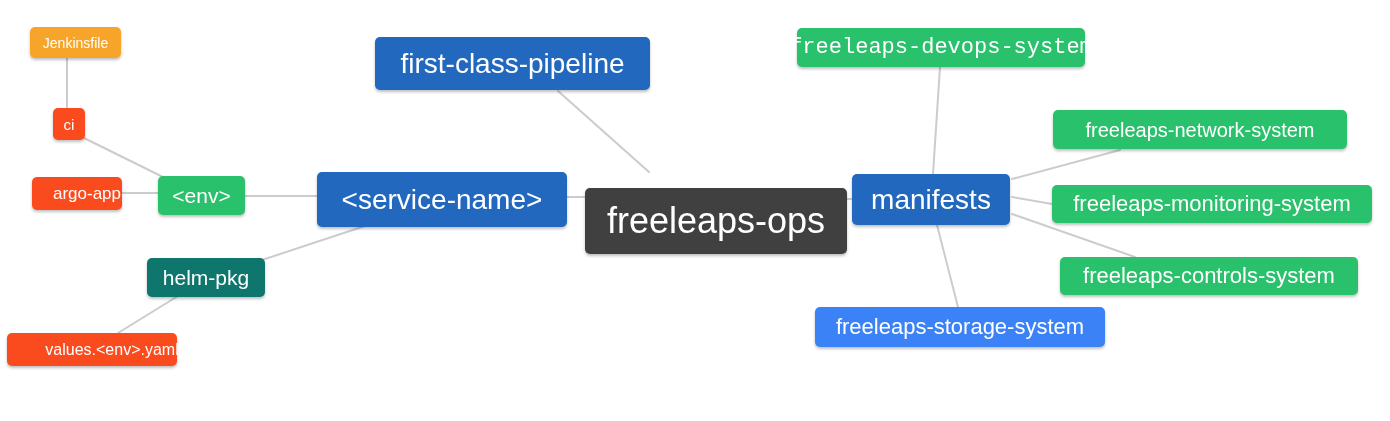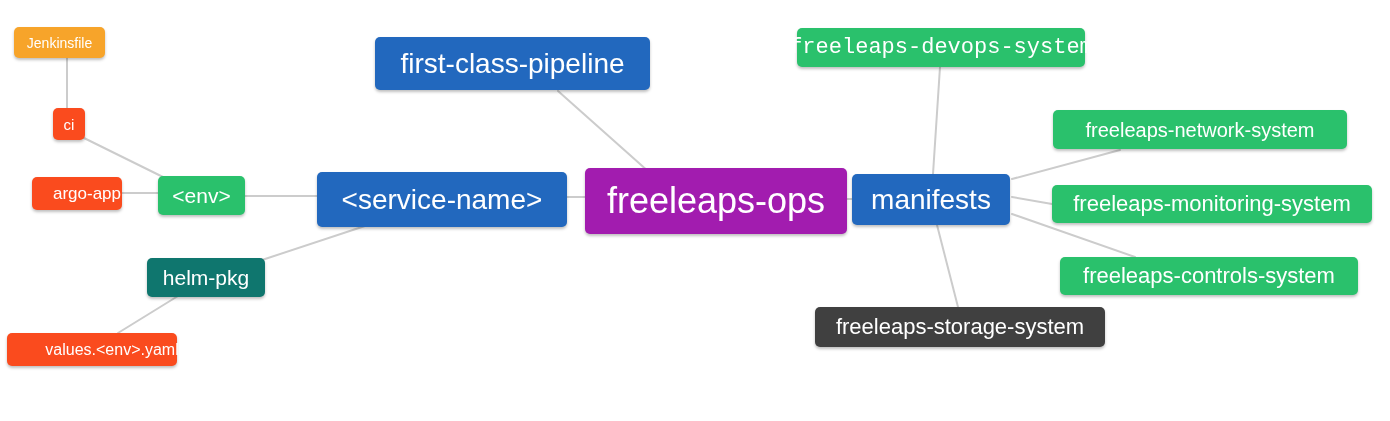--- a/index.html
+++ b/index.html
@@ -54,29 +54,29 @@
       <line x1="558" y1="91" x2="649" y2="172" stroke="#cccccc" stroke-width="2"></line>
       <line x1="567" y1="197" x2="585" y2="197" stroke="#cccccc" stroke-width="2"></line>
       <line x1="847" y1="199" x2="852" y2="199" stroke="#cccccc" stroke-width="2"></line>
       <line x1="933" y1="174" x2="940" y2="67" stroke="#cccccc" stroke-width="2"></line>
       <line x1="1012" y1="179" x2="1120" y2="150" stroke="#cccccc" stroke-width="2"></line>
       <line x1="1012" y1="197" x2="1052" y2="204" stroke="#cccccc" stroke-width="2"></line>
       <line x1="1012" y1="214" x2="1135" y2="257" stroke="#cccccc" stroke-width="2"></line>
       <line x1="937" y1="225" x2="958" y2="307" stroke="#cccccc" stroke-width="2"></line>
     </svg>
   <div id="nodes-layer">
-      <div class="node" style="left: 14px; top: 27px; width: 91px; height: 31px; background: rgb(247, 164, 42); font-size: 14px;">Jenkinsfile</div>
+      <div class="node" style="left: 30px; top: 27px; width: 91px; height: 31px; background: rgb(247, 164, 42); font-size: 14px;">Jenkinsfile</div>
       <div class="node" style="left: 53px; top: 108px; width: 32px; height: 32px; background: rgb(250, 75, 30); font-size: 15px;">ci</div>
       <div class="node" style="left: 32px; top: 177px; width: 90px; height: 33px; background: rgb(250, 75, 30); font-size: 17px; padding-left: 20px;">argo-app</div>
       <div class="node" style="left: 158px; top: 176px; width: 87px; height: 39px; background: rgb(42, 193, 108); font-size: 21px;">&lt;env&gt;</div>
       <div class="node" style="left: 147px; top: 258px; width: 118px; height: 39px; background: #0f766e; font-size: 21px;">helm-pkg</div>
       <div class="node" style="left: 7px; top: 333px; width: 170px; height: 33px; background: rgb(250, 75, 30); font-size: 16px; padding-left: 40px;">values.&lt;env&gt;.yaml</div>
       <div class="node" style="left: 332px; top: 37px; width: 275px; height: 53px; background: rgb(34, 104, 190); font-size: 28px; margin-left: 43px;">first-class-pipeline</div>
       <div class="node" style="left: 317px; top: 172px; width: 250px; height: 55px; background: rgb(34, 104, 190); font-size: 28px;">&lt;service-name&gt;</div>
-      <div class="node" style="left: 585px; top: 168px; width: 262px; height: 66px; background: #a21caf; font-size: 36px;">freeleaps-ops</div>
+      <div class="node" style="left: 585px; top: 188px; width: 262px; height: 66px; background: #404040; font-size: 36px;">freeleaps-ops</div>
       <div class="node" style="left: 852px; top: 174px; width: 158px; height: 51px; background: rgb(34, 104, 190); font-size: 28px;">manifests</div>
       <div class="node" style="left: 797px; top: 28px; width: 288px; height: 39px; background: rgb(42, 193, 108); font-size: 22px; font-family: Liberation Mono, monospace;">freeleaps-devops-system</div>
       <div class="node" style="left: 1053px; top: 110px; width: 294px; height: 39px; background: rgb(42, 193, 108); font-size: 20px;">freeleaps-network-system</div>
       <div class="node" style="left: 1052px; top: 185px; width: 320px; height: 38px; background: rgb(42, 193, 108); font-size: 22px;">freeleaps-monitoring-system</div>
       <div class="node" style="left: 1060px; top: 257px; width: 298px; height: 38px; background: rgb(42, 193, 108); font-size: 22px;">freeleaps-controls-system</div>
-      <div class="node" style="left: 815px; top: 307px; width: 290px; height: 40px; background: #404040; font-size: 22px;">freeleaps-storage-system</div>
+      <div class="node" style="left: 815px; top: 307px; width: 290px; height: 40px; background: #3b82f6; font-size: 22px;">freeleaps-storage-system</div>
     </div>
 </div>
 
 </body></html>

